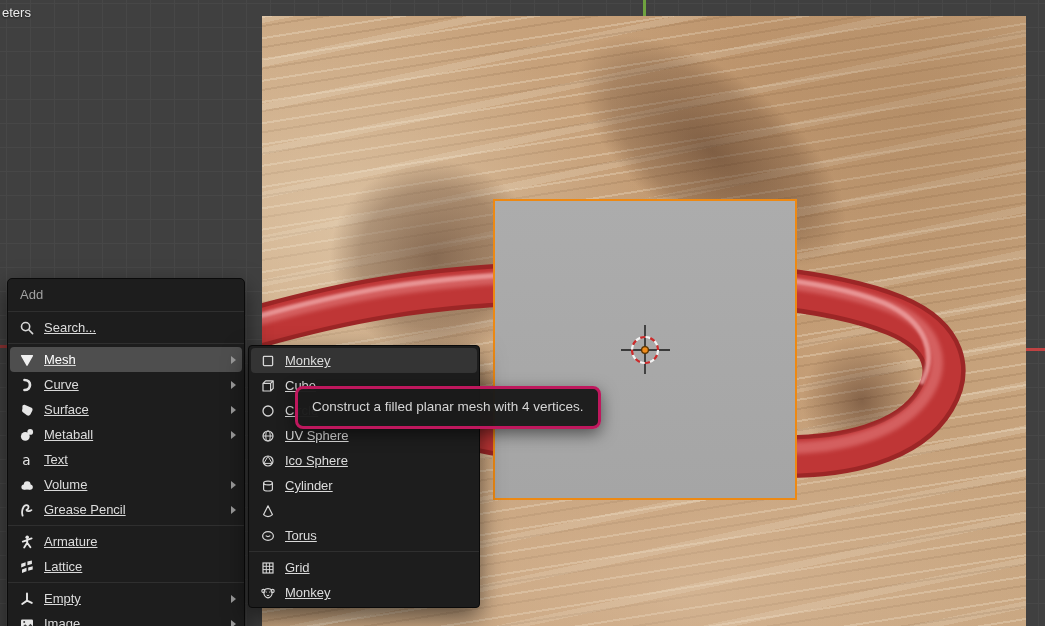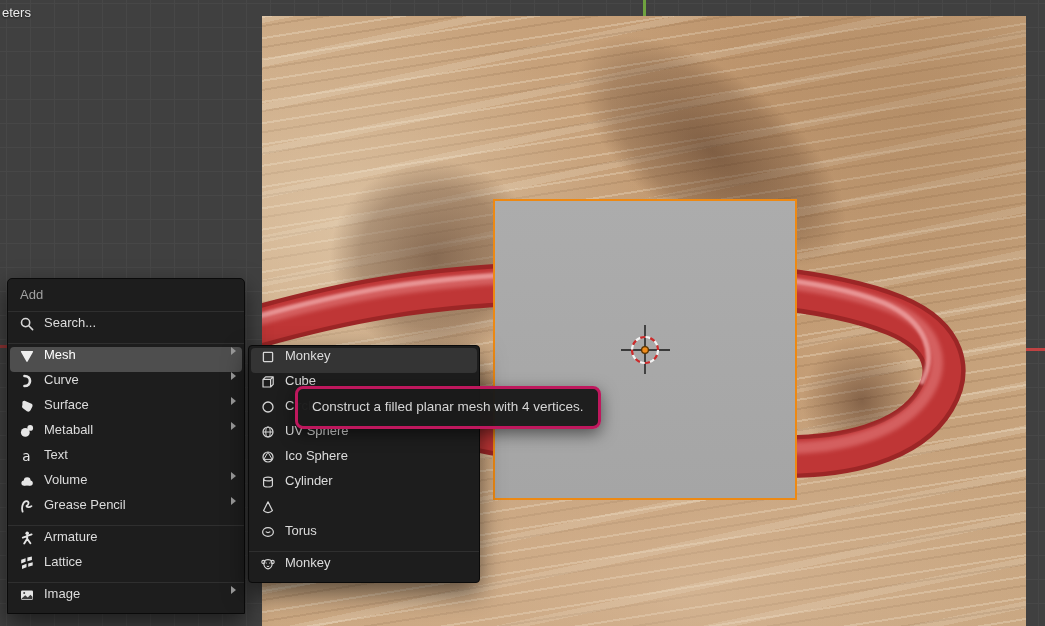--- a/index.html
+++ b/index.html
@@ -65,21 +65,21 @@
     background:#1d1d1d; border:1px solid #0a0a0a;
     box-shadow:0 10px 24px rgba(0,0,0,.55);
     color:#d9d9d9; font-size:13px; z-index:5;
   }
   .add-menu{left:7px; top:278px; width:238px; border-radius:5px 5px 0 0; padding-bottom:2px;}
   .mesh-submenu{left:248px; top:345px; width:232px; border-radius:4px; padding:2px 0; z-index:6;}
   .menu-title{height:29px; line-height:31px; padding:0 12px; color:#a2a2a2;}
   .menu-sep{height:1px; background:#2f2f2f; margin:3px 0;}
   .menu-row{
     height:25px; margin:0 2px; padding:0 6px 0 8px; border-radius:4px;
-    display:flex; align-items:flex-start; gap:9px; cursor:default;
+    display:flex; align-items:center; gap:9px; cursor:default;text-decoration:underline;
   }
   .menu-row .lbl{flex:1; color:#dcdcdc; white-space:nowrap; overflow:hidden;}
   .menu-row.hl-strong{background:#4e4e4e;}
   .menu-row.hl-strong .lbl{color:#ffffff;}
   .menu-row.hl-soft{background:#343434;}
   .icw{width:17px; height:17px; display:flex; align-items:center; justify-content:center; flex:none;}
   .arrow{
     width:0; height:0; flex:none;
     border-left:5px solid #9a9a9a; border-top:4px solid transparent; border-bottom:4px solid transparent;
   }
@@ -238,20 +238,29 @@
             <path d="M3,10.4 L7.5,8.8 L7.5,12.3 L3,13.9 Z" fill="#e6e6e6"></path>
             <path d="M9.2,8.4 L13.7,7.2 L13.7,10.5 L9.2,11.7 Z" fill="#e6e6e6"></path>
           </svg>
       </span>
       <span class="lbl">Lattice</span>
       <span class="arrow hidden"></span>
     </div>
 
     <div class="menu-sep"></div>
 
+    <div class="menu-row">
+      <span class="icw">
+        <svg width="16" height="16" viewBox="0 0 16 16">
+            <path d="M8,2.4 L8,9.6 M8,9.6 L3.2,13 M8,9.6 L12.8,11.9" fill="none" stroke="#e6e6e6" stroke-width="1.9" stroke-linecap="round"></path>
+          </svg>
+      </span>
+      <span class="lbl">Empty</span>
+      <span class="arrow"></span>
+    </div>
 
     <div class="menu-row">
       <span class="icw">
         <svg width="16" height="16" viewBox="0 0 16 16">
             <rect x="2" y="3.4" width="12" height="9.4" rx="1.2" fill="#e6e6e6"></rect>
             <path d="M2.6,11.6 L6.2,8.2 L8.8,10.6 L11.4,7.8 L13.4,9.8 L13.4,12 L2.6,12 Z" fill="#1d1d1d" opacity="0.85"></path>
             <circle cx="5.2" cy="6" r="1" fill="#1d1d1d" opacity="0.85"></circle>
           </svg>
       </span>
       <span class="lbl">Image</span>
@@ -332,20 +341,29 @@
         <svg width="16" height="16" viewBox="0 0 16 16">
             <ellipse cx="8" cy="8" rx="5.4" ry="4.4" fill="none" stroke="#d6d6d6" stroke-width="1.2"></ellipse>
             <path d="M5.7,7.7 Q8,9.6 10.3,7.7" fill="none" stroke="#d6d6d6" stroke-width="1.1"></path>
           </svg>
       </span>
       <span class="lbl">Torus</span>
     </div>
 
     <div class="menu-sep"></div>
 
+    <div class="menu-row">
+      <span class="icw">
+        <svg width="16" height="16" viewBox="0 0 16 16">
+            <rect x="3" y="3" width="10" height="10" fill="none" stroke="#d6d6d6" stroke-width="1.2"></rect>
+            <path d="M6.3,3 V13 M9.6,3 V13 M3,6.3 H13 M3,9.6 H13" stroke="#d6d6d6" stroke-width="1"></path>
+          </svg>
+      </span>
+      <span class="lbl">Grid</span>
+    </div>
 
     <div class="menu-row">
       <span class="icw">
         <svg width="16" height="16" viewBox="0 0 16 16">
             <circle cx="3.4" cy="6" r="1.6" fill="none" stroke="#d6d6d6" stroke-width="1.1"></circle>
             <circle cx="12.6" cy="6" r="1.6" fill="none" stroke="#d6d6d6" stroke-width="1.1"></circle>
             <path d="M4.6,5 C5.6,3.2 10.4,3.2 11.4,5 C12.9,7.4 12,11 9.8,12.3 C8.7,13 7.3,13 6.2,12.3 C4,11 3.1,7.4 4.6,5 Z" fill="none" stroke="#d6d6d6" stroke-width="1.1"></path>
             <circle cx="6.4" cy="7" r="0.6" fill="#d6d6d6"></circle>
             <circle cx="9.6" cy="7" r="0.6" fill="#d6d6d6"></circle>
             <path d="M6.8,10.2 Q8,11 9.2,10.2" fill="none" stroke="#d6d6d6" stroke-width="1"></path>

